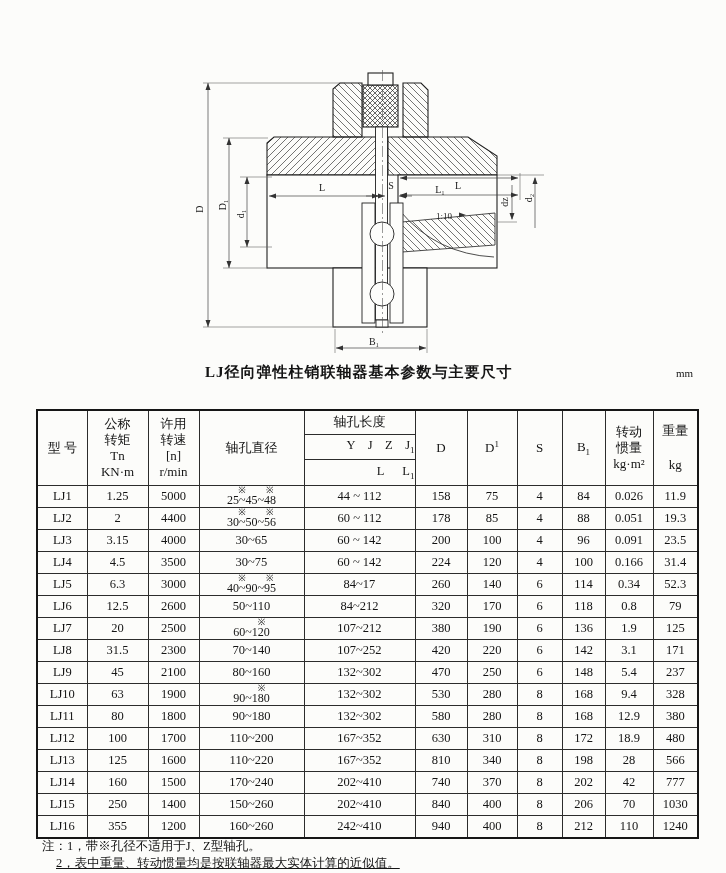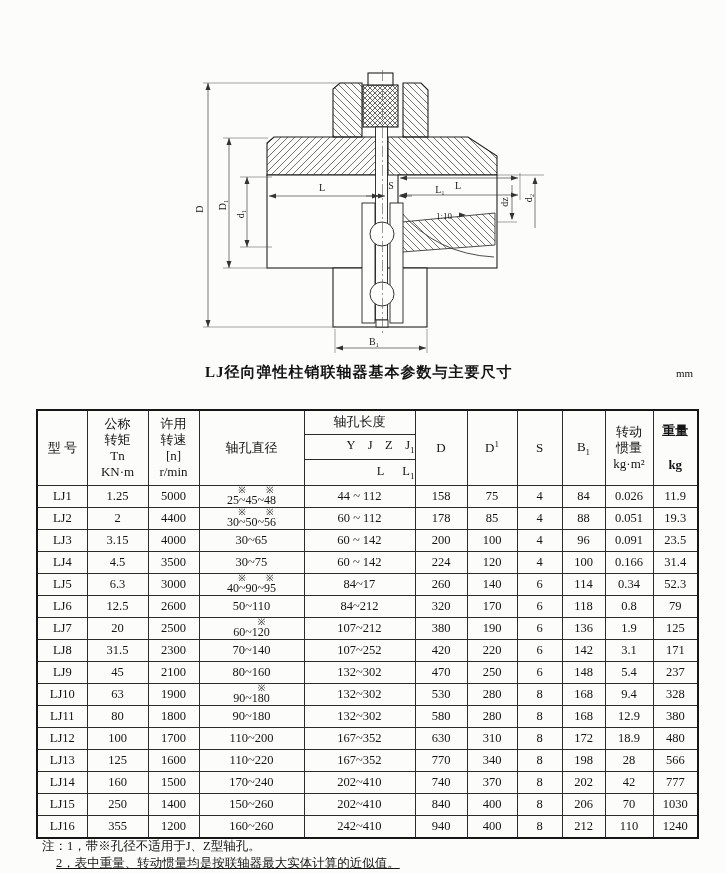--- a/index.html
+++ b/index.html
@@ -28,21 +28,21 @@
     padding:0;font-weight:normal;overflow:hidden;
   }
   .params thead th{font-size:13px;}
   .params thead tr.sub1 th,.params thead tr.sub2 th{font-size:12.5px;text-align:right;}
   .pre{white-space:pre-line;line-height:16px;font-size:12.5px;}
   .params tbody tr{height:22px;margin-left:36px;}
   .params tbody td{font-size:12.5px;line-height:21px;}
   .r1{height:24px;} .r2{height:25px;} .r3{height:26px;}
   sup{font-size:9px;} sub{font-size:9px;}
   .gap{display:inline-block;width:18px;}
-  .weight-th div{line-height:16px;font-weight:bold;}
+  .weight-th div{line-height:16px;}
   .weight-th .wgap{display:block;height:18px;}
   .marks{font-size:9px;line-height:8px;height:8px;text-align:center;}
   .marks-double{margin-left:18px;letter-spacing:9px;}
   .marks-single{margin-left:20px;}
   .bore-val{font-size:12px;line-height:12px;}
   .notes{position:absolute;top:838px;left:30px;font-size:12.5px;line-height:17px;margin-left:12px;}
   .notes .n2{padding-left:14px;text-decoration:underline;}
   svg text{font-family:"Liberation Serif","DejaVu Serif",serif;}
 </style>
 </head>
@@ -374,21 +374,21 @@
           <td>172</td>
           <td>18.9</td>
           <td>480</td>
         </tr>
         <tr>
           <td>LJ13</td>
           <td>125</td>
           <td>1600</td>
           <td>110~220</td>
           <td>167~352</td>
-          <td>770</td>
+          <td>810</td>
           <td>340</td>
           <td>8</td>
           <td>198</td>
           <td>28</td>
           <td>566</td>
         </tr>
         <tr>
           <td>LJ14</td>
           <td>160</td>
           <td>1500</td>

